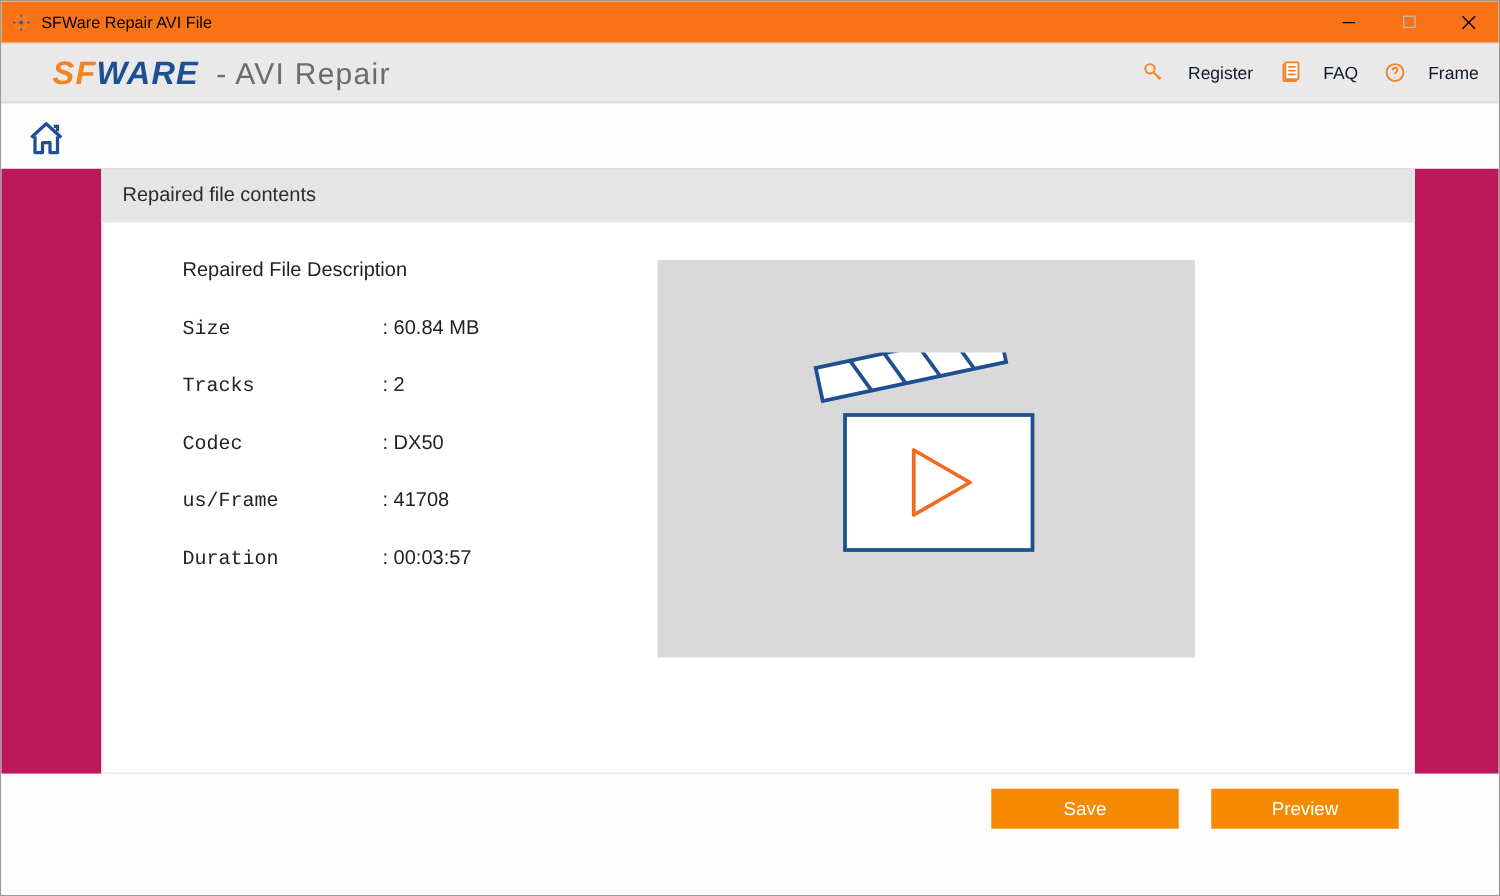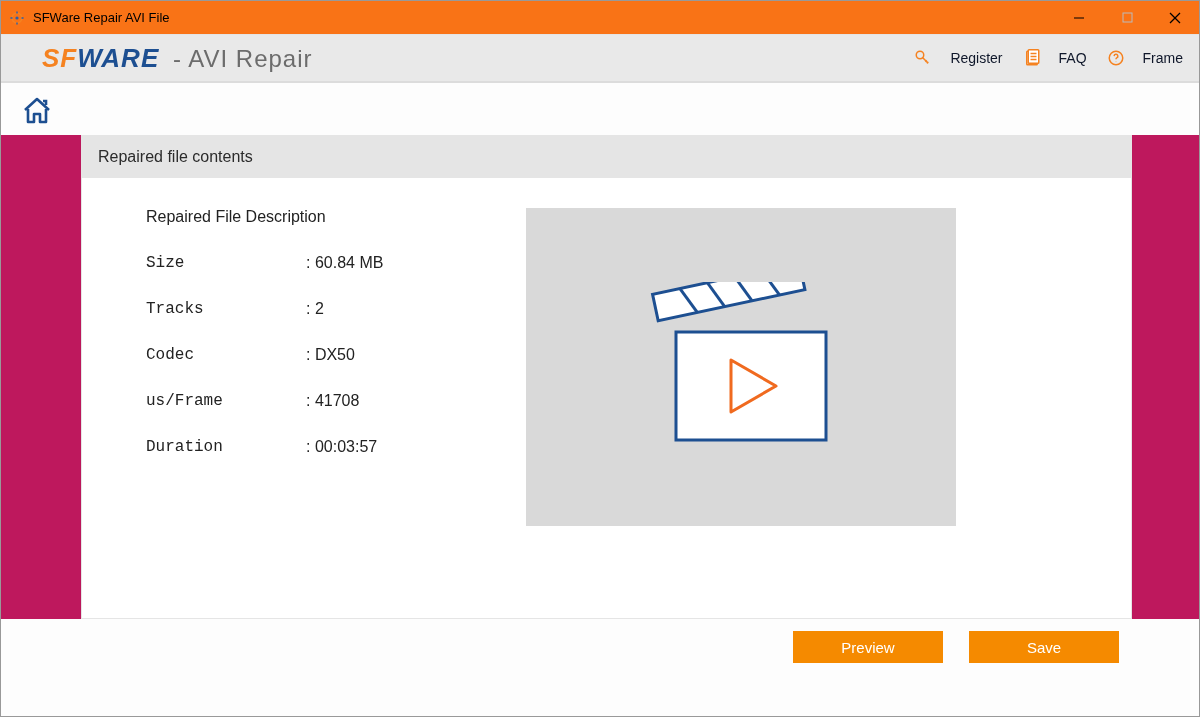--- a/index.html
+++ b/index.html
@@ -171,17 +171,17 @@
 
               <polygon points="85,78 85,130 130,104" fill="none" stroke="#f06a1f" stroke-width="3" stroke-linejoin="round"></polygon>
             </svg>
           </div>
         </div>
       </div>
     </div>
   </div>
 
   <div class="footer">
+    <div class="btn">Save</div>
     <div class="btn">Preview</div>
-    <div class="btn">Save</div>
   </div>
 
 </div>
 
 </body></html>

